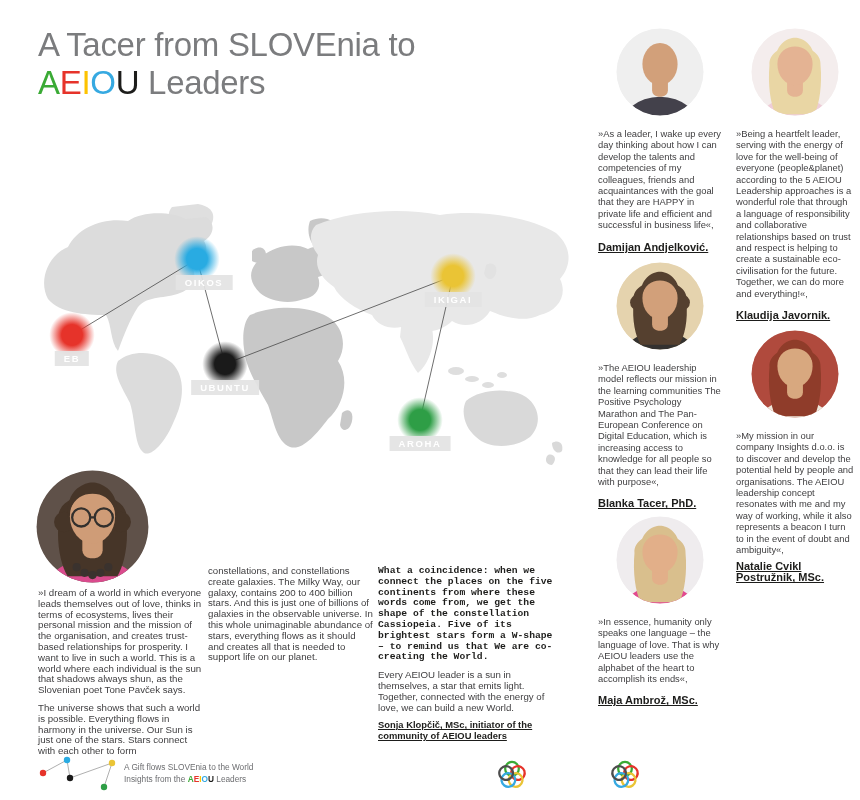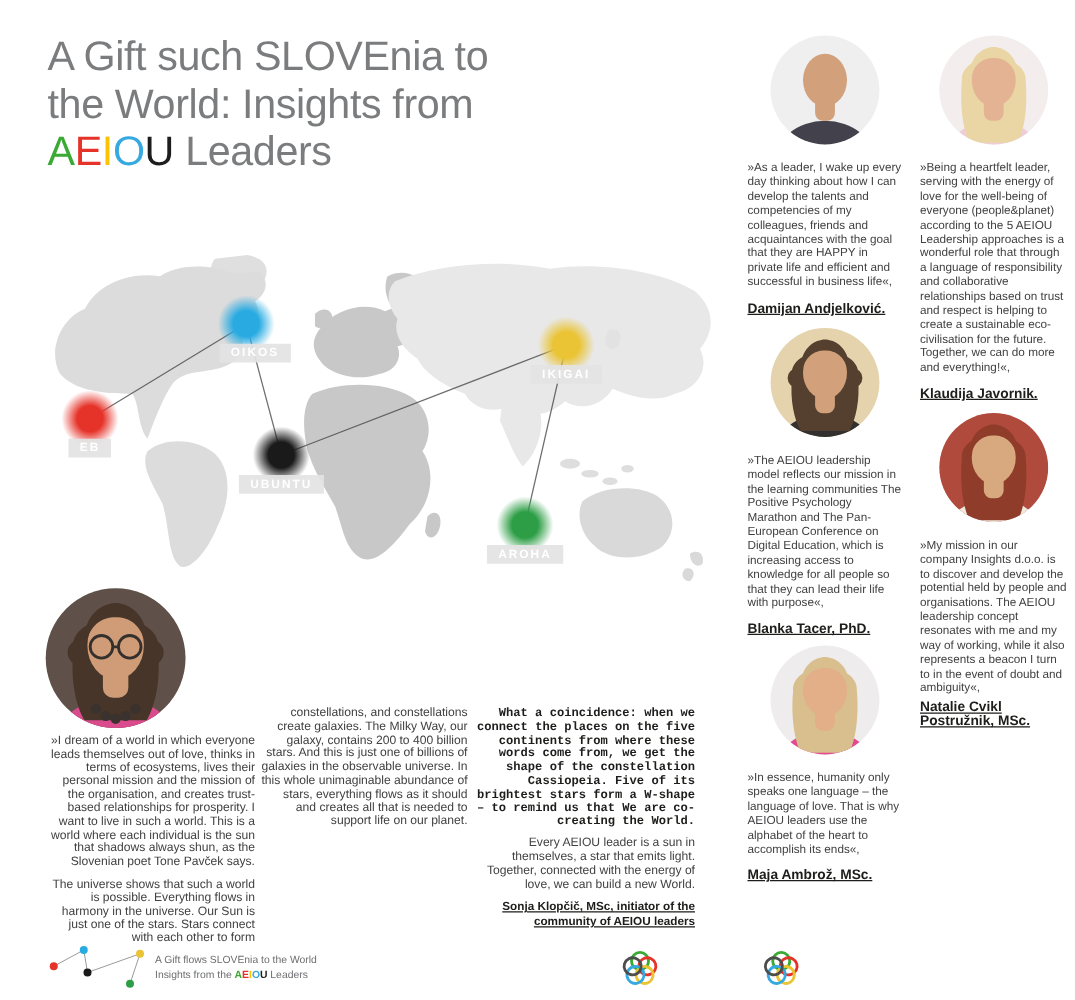--- a/index.html
+++ b/index.html
@@ -24,37 +24,36 @@
   .person{position:absolute;width:124px;}
   .person.colB{width:118px;}
   .avatar{border-radius:50%;overflow:hidden;}
   .person .avatar{width:88px;height:88px;margin:0 auto;}
   .avatar svg{display:block;width:100%;height:100%;}
   .quote{font-size:9.4px;line-height:11.4px;margin:12px 0 6px;color:#414042;}
   .pname{font-size:11px;line-height:11px;font-weight:bold;color:#1d1d1b;
          text-decoration:underline;display:inline-block;cursor:pointer;}
   .author-avatar{position:absolute;left:36px;top:470px;width:113px;height:113px;}
   
-  .acol{position:absolute;font-size:9.7px;line-height:10.8px;color:#414042;text-align:right;}
+  .acol{position:absolute;font-size:9.7px;line-height:10.8px;color:#414042;}
   .acol p{margin:0 0 7px 0;}
   .acol .lead{font-weight:bold;color:#1d1d1b;font-family:Liberation Mono, monospace;}
   .credit{font-size:9.4px;font-weight:bold;color:#1d1d1b;text-decoration:underline;cursor:pointer;}
   
   .footer-constellation{position:absolute;left:28px;top:752px;}
   .footer-text{position:absolute;left:124px;top:762px;font-size:8.3px;line-height:11.5px;color:#6d6e71;}
   .footer-text .aeiou-inline span{font-weight:bold;}
   .swirl{position:absolute;top:755px;width:38px;height:38px;}
   .swirl svg{display:block;width:100%;height:100%;}
 </style>
 </head>
 <body>
 
 <h1 class="title">
-  <span class="tl">A Gift such SLOVEnia to</span>
-  <span class="tl">the World: Insights from</span>
+  <span class="tl">A Tacer from SLOVEnia to</span>
   <span class="tl"><span class="aeiou"><span style="color: rgb(58, 170, 53);">A</span><span style="color: rgb(230, 51, 42);">E</span><span style="color: rgb(253, 195, 0);">I</span><span style="color: rgb(54, 169, 225);">O</span><span style="color: rgb(29, 29, 27);">U</span></span><span> Leaders</span></span>
 </h1>
 
 <div class="map">
   <svg viewBox="0 0 560 267" aria-hidden="true">
 
     <path d="M152,4 L178,1 C190,3 196,10 192,20 C186,30 170,34 158,30 C148,26 146,10 152,4 Z" fill="#dfdfdf"></path>
 
     <path d="M28,96 C18,78 28,52 48,44 C58,24 84,14 108,18 C122,8 150,8 166,16 L186,14 C196,20 194,32 184,38 C190,48 184,60 172,64 C178,74 172,86 160,90 C146,96 128,92 118,104 C110,116 104,132 98,148 C90,138 92,122 86,112 C64,112 40,110 28,96 Z" fill="#dcdcdc"></path>
 

